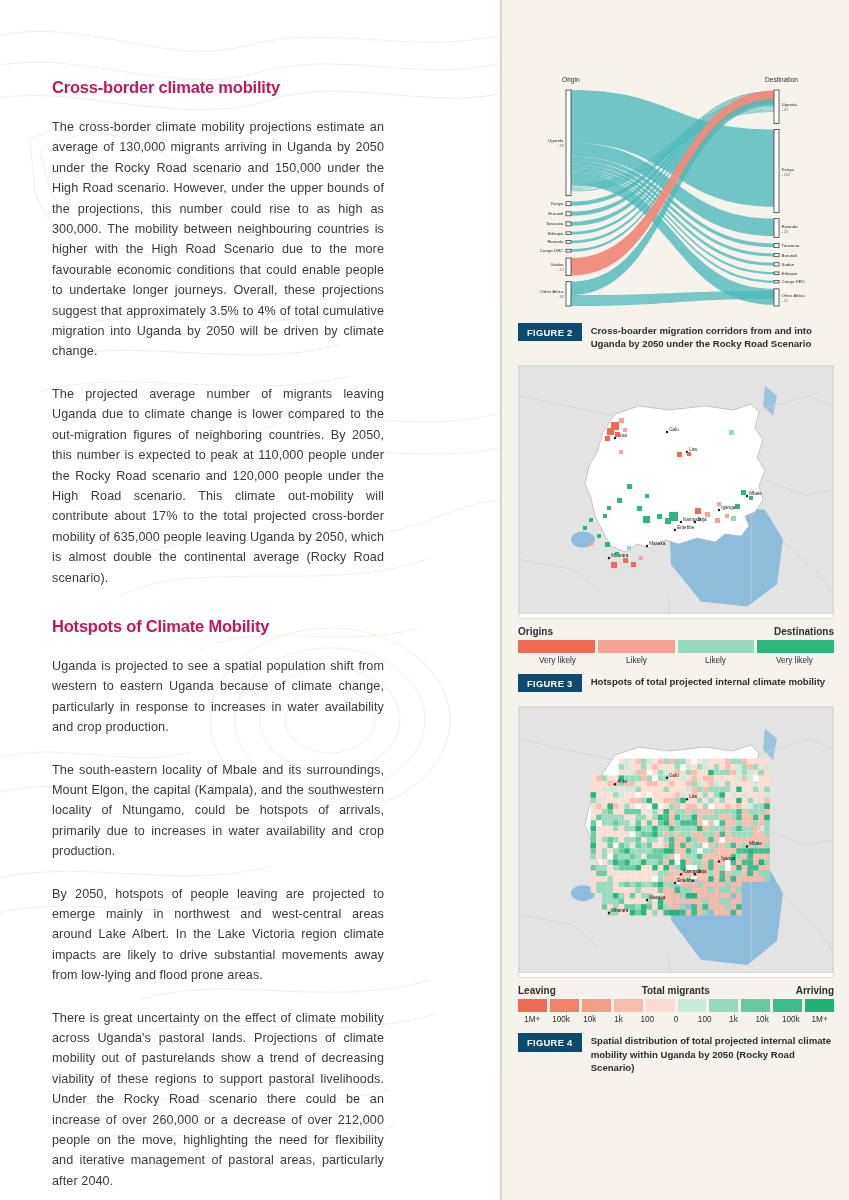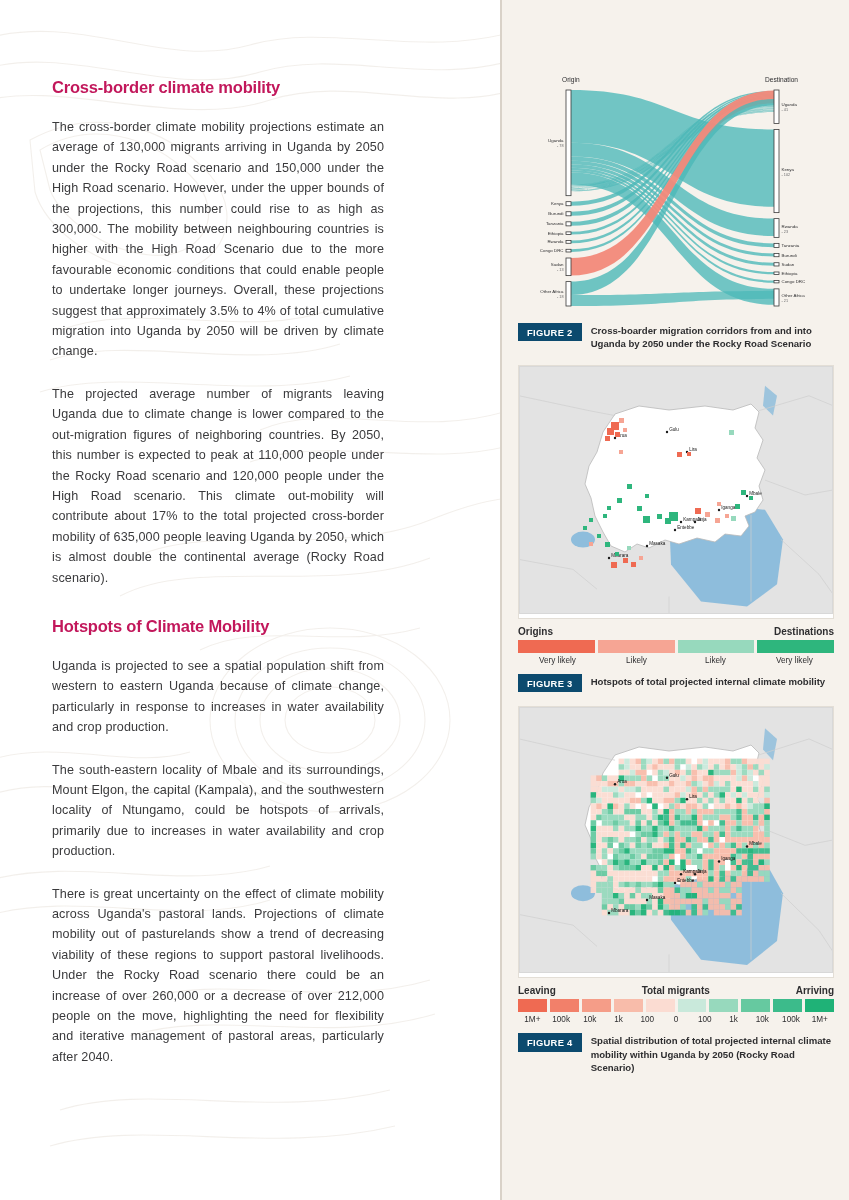--- a/index.html
+++ b/index.html
@@ -115,21 +115,21 @@
     margin-bottom: 3px;
   }
   .legend-head .center { flex: 1; text-align: center; }
   .swatch-row { display: flex; gap: 3px; }
   .swatch { height: 13px; flex: 1 1 0; }
   .tick-row {
     display: flex;
     font-size: 8.2px;
     color: #2e2e30;
     margin-top: 3px;
-    justify-content: flex-start;
+    justify-content: flex-end;
   }
   .tick-row.four span { flex: 1 1 0; text-align: center; }
   .tick-row.scale span { flex: 1 1 0; text-align: center; }
 </style>
 </head>
 <body>
 
 <div class="page">
 
   <svg class="contour-bg" viewBox="0 0 502 1200" preserveAspectRatio="none">
@@ -164,20 +164,21 @@
 
   <div class="left-col">
 
     <h2 class="section-title">Cross-border climate mobility</h2>
     <p class="body-text">The cross-border climate mobility projections estimate an average of 130,000 migrants arriving in Uganda by 2050 under the Rocky Road scenario and 150,000 under the High Road scenario. However, under the upper bounds of the projections, this number could rise to as high as 300,000. The mobility between neighbouring countries is higher with the High Road Scenario due to the more favourable economic conditions that could enable people to undertake longer journeys. Overall, these projections suggest that approximately 3.5% to 4% of total cumulative migration into Uganda by 2050 will be driven by climate change.</p>
     <p class="body-text">The projected average number of migrants leaving Uganda due to climate change is lower compared to the out-migration figures of neighboring countries. By 2050, this number is expected to peak at 110,000 people under the Rocky Road scenario and 120,000 people under the High Road scenario. This climate out-mobility will contribute about 17% to the total projected cross-border mobility of 635,000 people leaving Uganda by 2050, which is almost double the continental average (Rocky Road scenario).</p>
 
     <h2 class="section-title second">Hotspots of Climate Mobility</h2>
     <p class="body-text">Uganda is projected to see a spatial population shift from western to eastern Uganda because of climate change, particularly in response to increases in water availability and crop production.</p>
     <p class="body-text">The south-eastern locality of Mbale and its surroundings, Mount Elgon, the capital (Kampala), and the southwestern locality of Ntungamo, could be hotspots of arrivals, primarily due to increases in water availability and crop production.</p>
+    <p class="body-text">By 2050, hotspots of people leaving are projected to emerge mainly in northwest and west-central areas around Lake Albert. In the Lake Victoria region climate impacts are likely to drive substantial movements away from low-lying and flood prone areas.</p>
     <p class="body-text">There is great uncertainty on the effect of climate mobility across Uganda's pastoral lands. Projections of climate mobility out of pasturelands show a trend of decreasing viability of these regions to support pastoral livelihoods. Under the Rocky Road scenario there could be an increase of over 260,000 or a decrease of over 212,000 people on the move, highlighting the need for flexibility and iterative management of pastoral areas, particularly after 2040.</p>
   </div>
 
   <div class="divider"></div>
 
   <div class="right-col">
 
     <div class="figure-block">
       <div class="sankey-wrap">
         <svg id="sankey-svg" viewBox="0 0 316 252" width="316" height="252">

